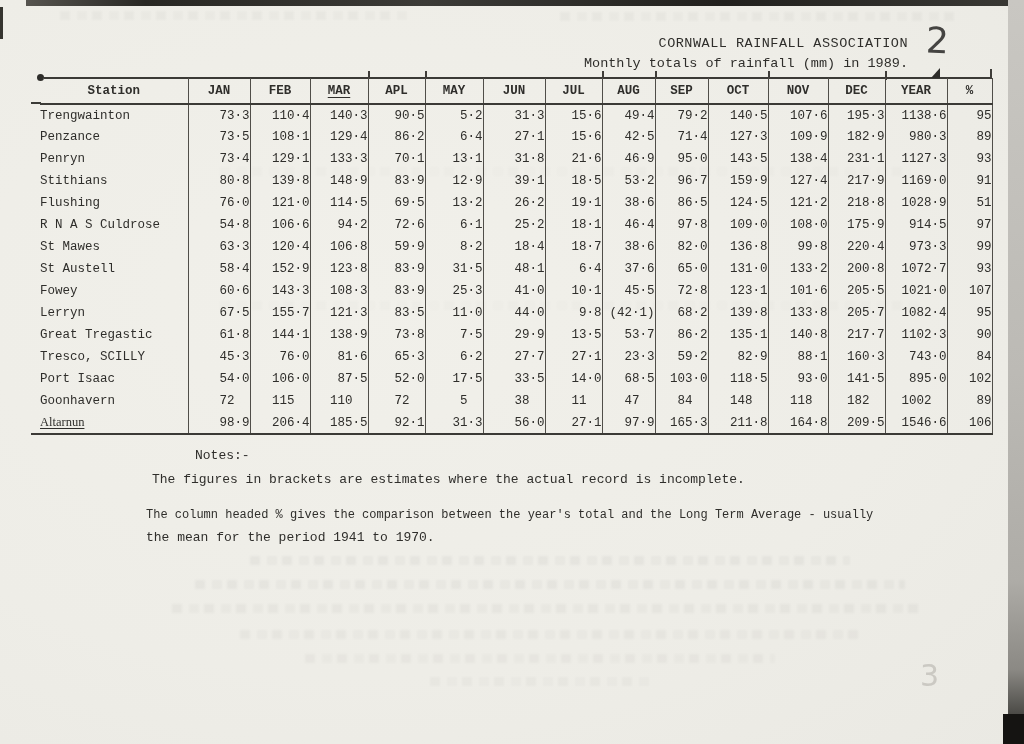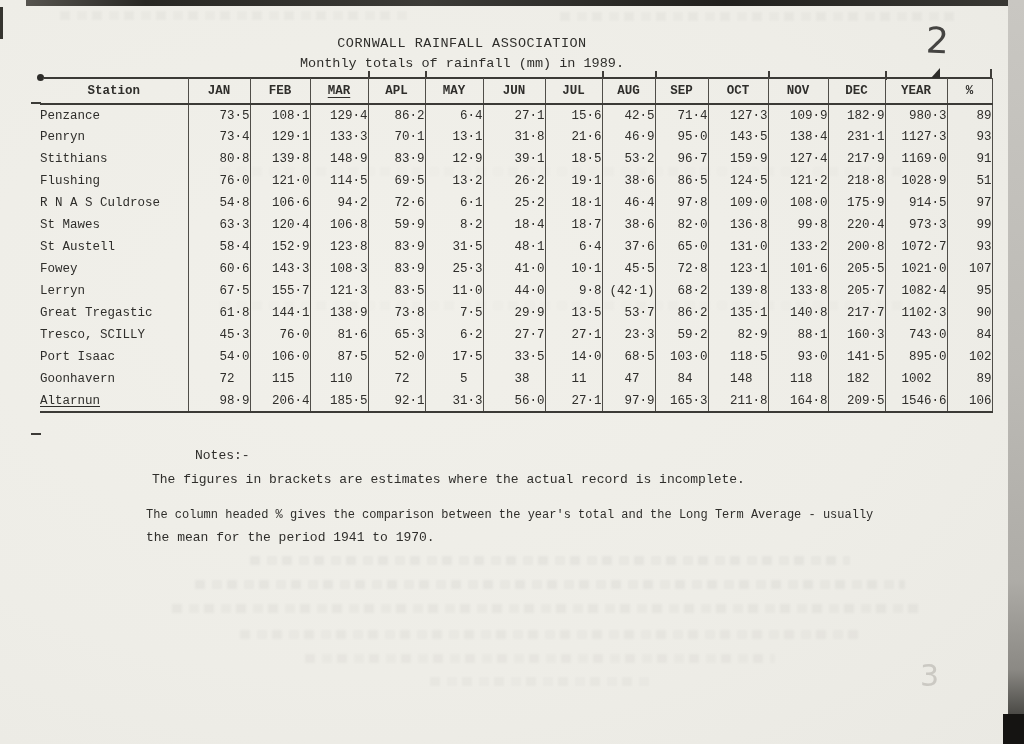--- a/index.html
+++ b/index.html
@@ -14,38 +14,38 @@
     background:linear-gradient(90deg,#56544f,#282723 12%,#3c3b37 40%,#21201d 70%,#3a3935 100%); }
   .left-mark { position:absolute; left:0; top:7px; width:3px; height:32px; background:#35342f; }
   .right-strip { position:absolute; right:0; top:0; width:16px; height:744px;
     background:linear-gradient(180deg,#c9c7c2 0%,#bcbab5 50%,#aeaca7 78%,#8b8984 90%,#4b4a46 96%,#1b1a18 100%); }
   .corner-black { position:absolute; right:0; bottom:0; width:21px; height:30px; background:#151412; }
   .page-number { position:absolute; left:926px; top:20px; font-family:"DejaVu Sans",sans-serif;
     font-size:36px; color:#454442; transform:rotate(2deg); }
   .ghost-number { position:absolute; left:920px; top:658px; font-family:"DejaVu Sans",sans-serif;
     font-size:30px; color:#cbc9c3; filter:blur(0.7px); }
   
-  .title-block { position:absolute; left:8px; top:36px; width:908px; text-align:center; }
+  .title-block { position:absolute; left:0; top:36px; width:908px; text-align:right; }
   .title { font-size:13.5px; letter-spacing:0.5px; }
   .subtitle { font-size:13.5px; margin-top:5px; }
   
   table.rain { position:absolute; left:40px; top:78px; width:952px;
     border-collapse:collapse; table-layout:fixed; }
   table.rain th, table.rain td { border-left:1px solid #504e49; border-right:1px solid #504e49;
     padding:0; vertical-align:middle; overflow:visible; }
   table.rain th:first-child, table.rain td:first-child { border-left:none; }
   table.rain thead tr { height:26px; }
   table.rain tbody tr { height:22px; }
   table.rain th { font-size:12.5px; font-weight:bold; text-align:center;
     border-bottom:2px solid #3b3a36; }
   table.rain td { font-size:12.5px; white-space:pre; }
   td.station { text-align:left; padding-left:3px; }
   td.num { text-align:right; padding-right:7px; }
   table.rain tbody tr:last-child td { border-bottom:2px solid #3b3a36; }
-  table.rain tbody tr:last-child td.station { text-decoration:underline; text-underline-offset:2px; }
+  table.rain tbody tr:last-child td.station { text-decoration:underline; text-underline-offset:2px;font-family:Liberation Serif, serif; }
   th.u { text-decoration:underline; text-underline-offset:3px; }
   
   .top-rule { position:absolute; left:44px; top:77px; width:948px; height:2px; background:#3b3a36; }
   .dim-dot { position:absolute; left:37px; top:74px; width:7px; height:7px; border-radius:50%; background:#2e2d2a; }
   .dim-arrow { position:absolute; left:931px; top:68px; width:0; height:0;
     border-left:9px solid transparent; border-bottom:10px solid #2e2d2a; }
   .tick { position:absolute; top:71px; width:2px; height:7px; background:#3f3d39; }
   .patch { position:absolute; left:31px; width:10px; height:2px; background:#3b3a36; }
   
   .notes-heading { position:absolute; left:195px; top:448px; font-size:13px; }
@@ -131,20 +131,37 @@
           <th>SEP</th>
           <th>OCT</th>
           <th>NOV</th>
           <th>DEC</th>
           <th>YEAR</th>
           <th>%</th>
         </tr>
     </thead>
     <tbody>
         <tr>
+          <td class="station">Trengwainton</td>
+          <td class="num">73·3</td>
+          <td class="num">110·4</td>
+          <td class="num">140·3</td>
+          <td class="num">90·5</td>
+          <td class="num">5·2</td>
+          <td class="num">31·3</td>
+          <td class="num">15·6</td>
+          <td class="num">49·4</td>
+          <td class="num">79·2</td>
+          <td class="num">140·5</td>
+          <td class="num">107·6</td>
+          <td class="num">195·3</td>
+          <td class="num">1138·6</td>
+          <td class="num">95</td>
+        </tr>
+        <tr>
           <td class="station">Penzance</td>
           <td class="num">73·5</td>
           <td class="num">108·1</td>
           <td class="num">129·4</td>
           <td class="num">86·2</td>
           <td class="num">6·4</td>
           <td class="num">27·1</td>
           <td class="num">15·6</td>
           <td class="num">42·5</td>
           <td class="num">71·4</td>

